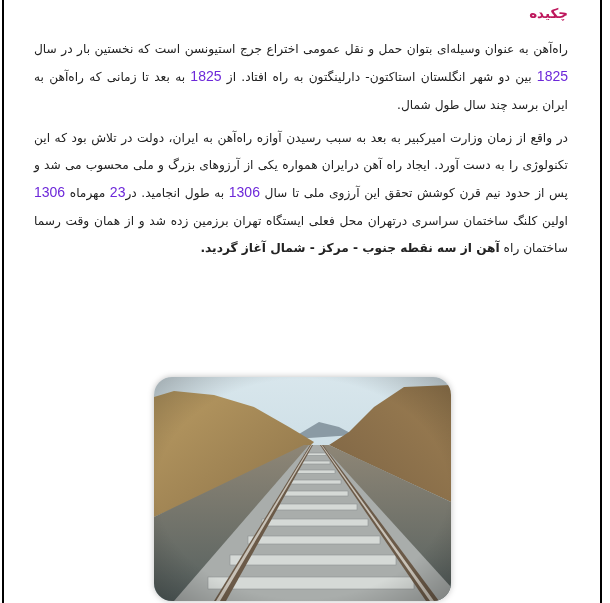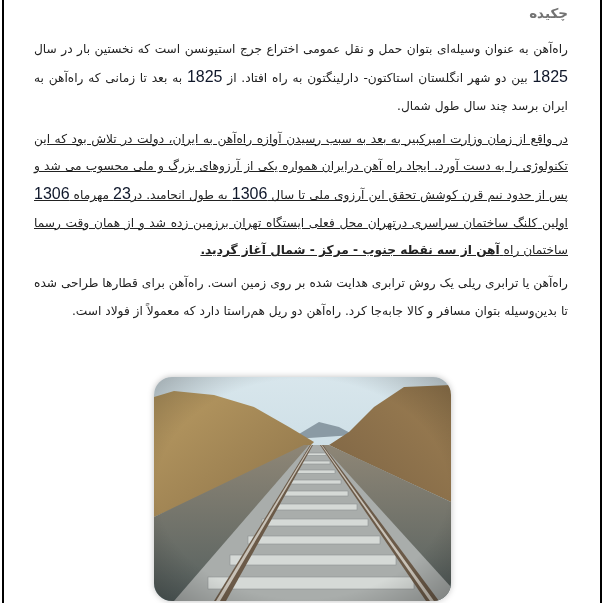--- a/index.html
+++ b/index.html
@@ -9,28 +9,28 @@
       border-left: 2px solid #000; border-right: 2px solid #000;
       box-sizing: border-box; background: #fff;
     }
     .content {
       position: absolute; left: 30px; right: 32px; top: 0;
       direction: rtl; text-align: justify; color: #222;
       font-size: 12.2px;
     }
     .heading {
       font-weight: bold; font-size: 13.5px; margin: 4px 0 0 0; height: 22px; line-height: 22px;
-      color: #737373;
+      color: #be185d;
     }
     p { margin: 0; line-height: 27.3px; }
     .p1 { margin-top: 12px; }
-    .p2 { margin-top: 6px; text-decoration: underline; }
+    .p2 { margin-top: 6px; }
     .p3 { margin-top: 6px; }
     .p4 { margin-top: 6px; }
-    .num { font-family: "Liberation Sans", sans-serif; font-size: 16px; color: #0f172a; }
+    .num { font-family: "Liberation Sans", sans-serif; font-size: 14px; color: #6d28d9; }
     .photo-wrap {
       position: absolute; left: 154px; top: 377px; width: 297px; height: 224px;
       border-radius: 18px; overflow: hidden;
       box-shadow: 0 0 6px rgba(0,0,0,0.25);
     }
   </style>
 </head>
 <body>
 
 <div class="page">
@@ -44,24 +44,20 @@
     </p>
 
     <p class="p2">
       <span>در واقع از زمان وزارت امیرکبیر به بعد به سبب رسیدن آوازه راه‌آهن به ایران، دولت در تلاش بود که این</span>
       <span>تکنولوژی را به دست آورد. ایجاد راه آهن درایران همواره یکی از آرزوهای بزرگ و ملی محسوب می شد و پس</span>
       <span>از حدود نیم قرن کوشش تحقق این آرزوی ملی تا سال </span><span class="num">1306</span><span> به طول انجامید. در</span><span class="num">23</span><span> مهرماه </span><span class="num">1306</span><span> اولین</span>
       <span>کلنگ ساختمان سراسری درتهران محل فعلی ایستگاه تهران برزمین زده شد و از همان وقت رسما ساختمان راه</span>
       <b><span>آهن از سه نقطه جنوب - مرکز - شمال آغاز گردید.</span></b>
     </p>
 
-    <p class="p3">
-      <span>راه‌آهن یا ترابری ریلی یک روش ترابری هدایت شده بر روی زمین است. راه‌آهن برای قطارها طراحی شده تا</span>
-      <span>بدین‌وسیله بتوان مسافر و کالا جابه‌جا کرد. راه‌آهن دو ریل هم‌راستا دارد که معمولاً از فولاد است.</span>
-    </p>
 
   </div>
 </div>
 
 <div class="photo-wrap">
   <svg width="297" height="224" viewBox="0 0 297 224" xmlns="http://www.w3.org/2000/svg">
     <defs>
       <linearGradient id="sky" x1="0" y1="0" x2="0" y2="1">
         <stop offset="0" stop-color="#d8e6ec"></stop>
         <stop offset="1" stop-color="#b8d0da"></stop>

